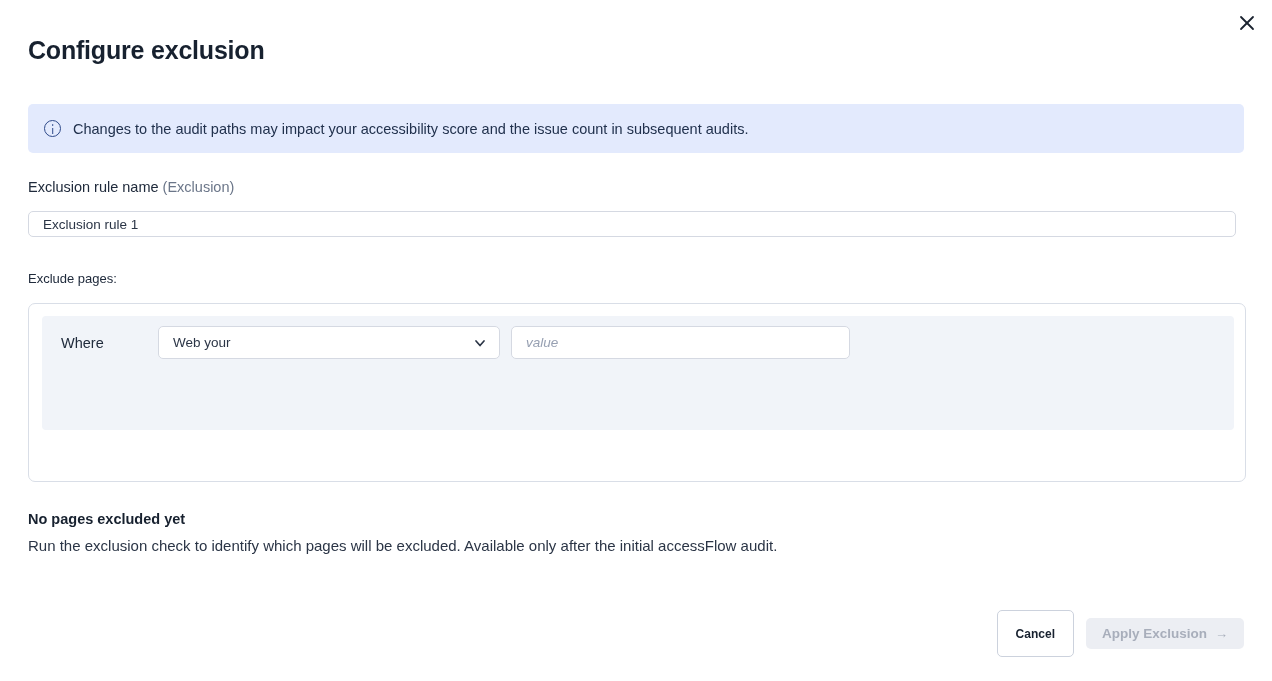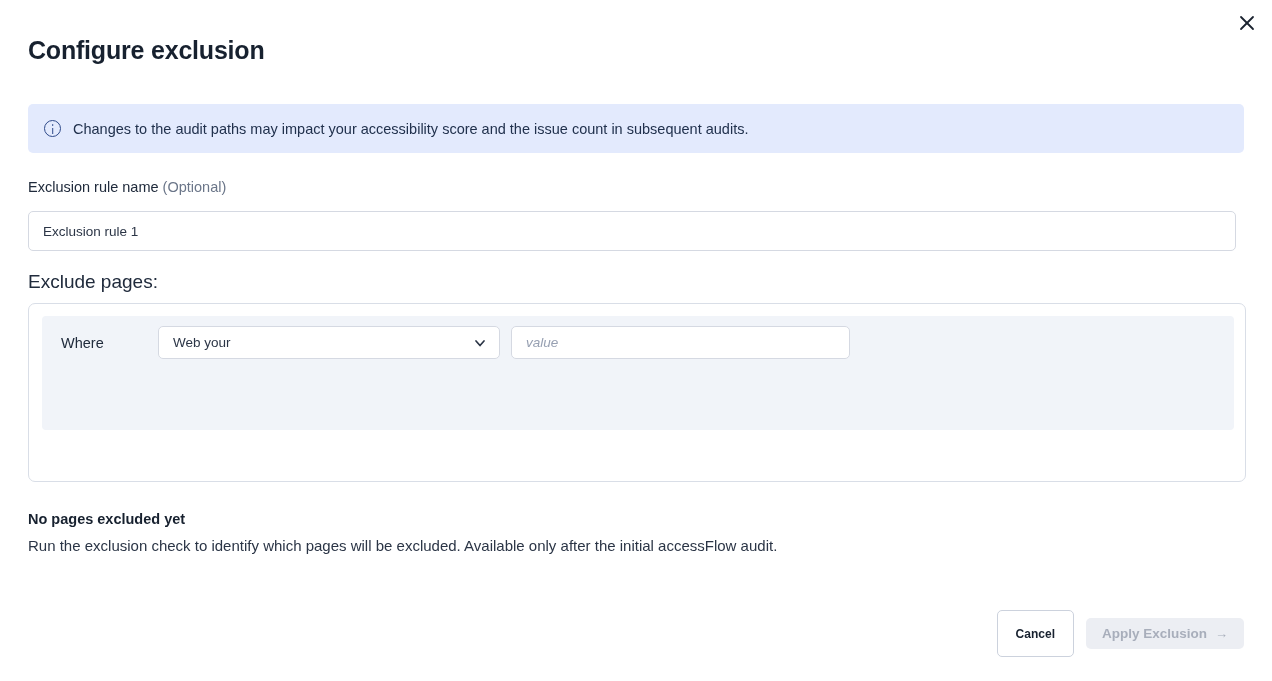--- a/index.html
+++ b/index.html
@@ -102,36 +102,36 @@
     font-size: 14.5px;
     color: #202b3c;
   }
   .field-label .optional { color: #6b7689; }
 
   .rule-name-input {
     position: absolute;
     left: 28px;
     top: 211px;
     width: 1208px;
-    height: 40px;
+    height: 26px;
     border: 1px solid #d5d9e2;
     border-radius: 5px;
     background: #fff;
     font-family: "Liberation Sans", sans-serif;
     font-size: 13.5px;
     color: #2b3546;
     padding: 0 14px;
     outline: none;
   }
 
   .exclude-label {
     position: absolute;
     left: 28px;
     top: 271px;
-    font-size: 19px;
+    font-size: 13px;
     color: #202b3c;
   }
 
   .rules-box {
     position: absolute;
     left: 28px;
     top: 303px;
     width: 1218px;
     height: 179px;
     border: 1px solid #d9dee7;
@@ -266,21 +266,21 @@
   </button>
 
   <h1 class="title">Configure exclusion</h1>
 
   <div class="banner">
     <span class="info-icon"></span>
     <span class="banner-text">Changes to the audit paths may impact your accessibility score and the issue count in subsequent audits.</span>
   </div>
 
   <div class="field-label">
-    <span>Exclusion rule name</span><span class="optional"> (Optional)</span>
+    <span>Exclusion rule name</span><span class="optional"> (Exclusion)</span>
   </div>
 
   <input class="rule-name-input" type="text" value="Exclusion rule 1" placeholder="Exclusion rule 1" style="">
 
   <div class="exclude-label">Exclude pages:</div>
 
   <div class="rules-box">
     <div class="rules-inner"></div>
 
     <div class="rule-row">

